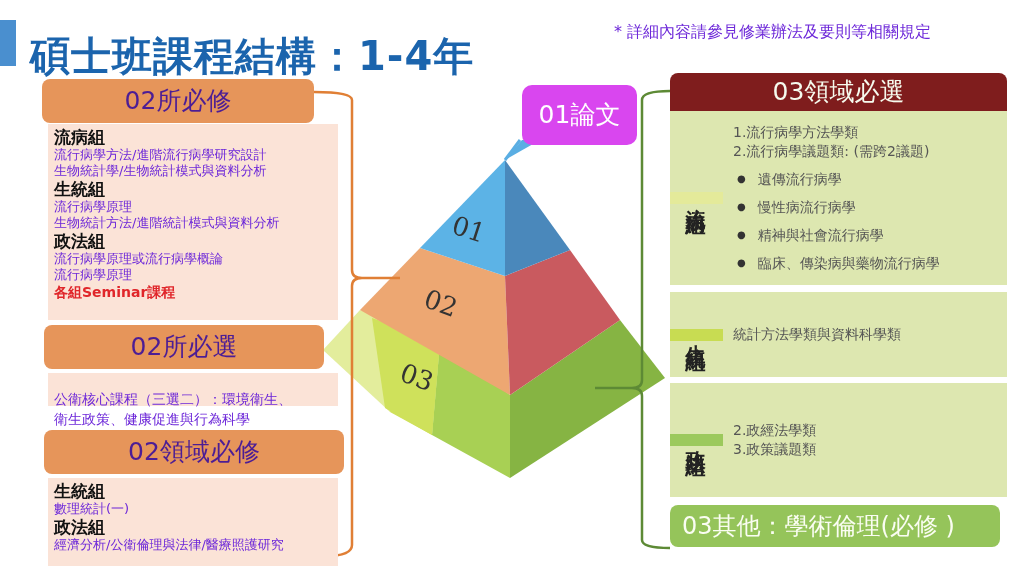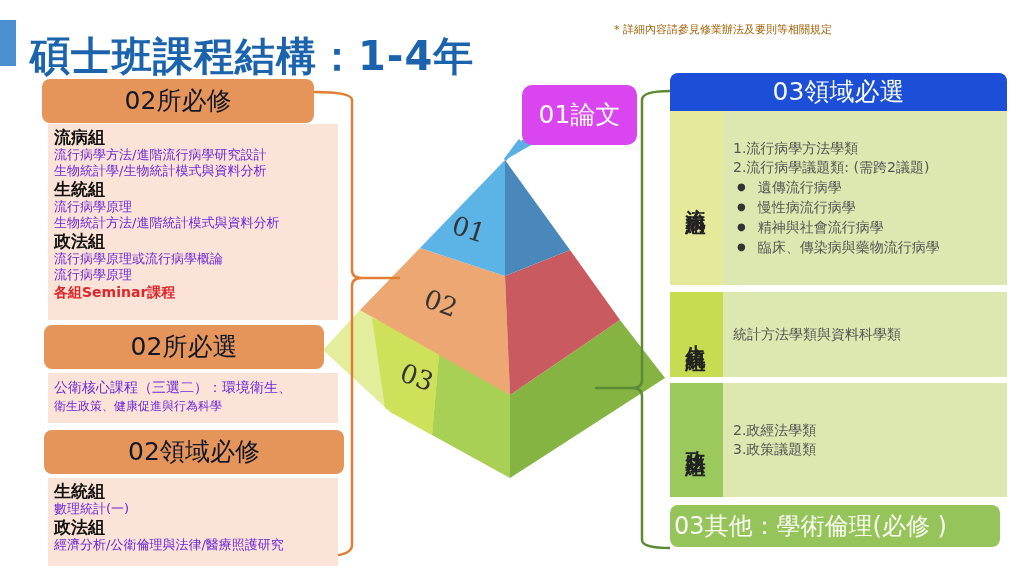--- a/index.html
+++ b/index.html
@@ -1,38 +1,38 @@
 <!DOCTYPE html>
 <html><head>
 <meta charset="utf-8">
 <style>
   * { box-sizing: border-box; margin: 0; padding: 0; }
   html, body { width: 1024px; height: 575px; background: #ffffff; overflow: hidden; }
   body { position: relative; font-family: "DejaVu Sans", "Liberation Sans", sans-serif; }
 
   .title-bar { position: absolute; left: 0; top: 20px; width: 16px; height: 46px; background: #4a8fcf; }
   .title { position: absolute; left: 30px; top: 28px; font-size: 40px; font-weight: bold; color: #1b64ad; letter-spacing: 1px; line-height: 56px; white-space: nowrap; }
-  .note { position: absolute; left: 614px; top: 22px; font-size: 11px; color: #a16207; white-space: nowrap; }
+  .note { position: absolute; left: 614px; top: 22px; font-size: 16px; color: #6d28d9; white-space: nowrap; }
 
-  .o-head { position: absolute; left: 42px; width: 272px; height: 44px; background: #e6955a; border-radius: 8px; color: #0f172a; font-size: 25px; text-align: center; line-height: 44px; }
+  .o-head { position: absolute; left: 42px; width: 272px; height: 44px; background: #e6955a; border-radius: 8px; color: #4c1d95; font-size: 25px; text-align: center; line-height: 44px; }
   .o-body { position: absolute; left: 48px; width: 290px; background: #fbe3d7; padding: 3px 8px 3px 6px; }
   .grp { font-size: 17px; font-weight: bold; color: #111; line-height: 20px; }
   .ln { font-size: 13px; color: #6d28d9; line-height: 16px; white-space: nowrap; }
   .red { font-size: 14px; color: #e0262a; font-weight: bold; line-height: 18px; }
 
   .bubble { position: absolute; left: 522px; top: 85px; width: 115px; height: 60px; background: #d946ef; border-radius: 10px; color: #fff; font-size: 25px; line-height: 60px; text-align: center; }
 
-  .g-head { position: absolute; left: 670px; top: 73px; width: 337px; height: 38px; background: #1d4ed8; border-radius: 8px 8px 0 0; color: #f6fbee; font-size: 25px; text-align: center; line-height: 38px; }
-  .g-row { position: absolute; left: 670px; width: 337px; background: #dde7b0; display: flex; }
+  .g-head { position: absolute; left: 670px; top: 73px; width: 337px; height: 38px; background: #7f1d1d; border-radius: 8px 8px 0 0; color: #f6fbee; font-size: 25px; text-align: center; line-height: 38px; }
+  .g-row { position: absolute; left: 670px; width: 337px; background: #dde7b0; display: flex; align-items: center; }
   .g-lab { width: 53px; display: flex; align-items: center; justify-content: center; font-size: 20px; font-weight: bold; color: #222; writing-mode: vertical-rl; letter-spacing: 4px; }
   .g-txt { flex: 1; padding-left: 10px; display: flex; flex-direction: column; justify-content: center; }
   .g-ln { font-size: 14px; color: #555; line-height: 19px; white-space: nowrap; }
-  .g-bul { font-size: 14px; color: #555; line-height: 20px; white-space: nowrap; padding-left: 4px; }
+  .g-bul { font-size: 14px; color: #555; line-height: 20px; white-space: nowrap; padding-left: 4px; margin-top: 8px; }
   .g-bul::before { content: "\25CF"; color: #333; font-size: 10px; margin-right: 12px; vertical-align: 2px; }
-  .g-other { position: absolute; left: 670px; top: 505px; width: 330px; height: 42px; background: #95c45a; border-radius: 8px; color: #fafdf2; font-size: 24px; line-height: 42px; padding-left: 4px; white-space: nowrap; }
+  .g-other { position: absolute; left: 670px; top: 505px; width: 330px; height: 42px; background: #95c45a; border-radius: 8px; color: #fafdf2; font-size: 24px; line-height: 42px; padding-left: 12px; white-space: nowrap; }
 
   svg.pyr { position: absolute; left: 0; top: 0; }
   .plabel { font-family: "DejaVu Serif", "Liberation Serif", serif; font-size: 26px; fill: #333; }
 </style>
 </head>
 <body>
 
 <div class="title-bar"></div>
 <div class="title">碩士班課程結構：1-4年</div>
 <div class="note">* 詳細內容請參見修業辦法及要則等相關規定</div>
@@ -74,23 +74,23 @@
   <div class="grp">生統組</div>
   <div class="ln">流行病學原理</div>
   <div class="ln">生物統計方法/進階統計模式與資料分析</div>
   <div class="grp">政法組</div>
   <div class="ln">流行病學原理或流行病學概論</div>
   <div class="ln">流行病學原理</div>
   <div class="red">各組Seminar課程</div>
 </div>
 
 <div class="o-head" style="top:325px; left:44px; width:280px;">02所必選</div>
-<div class="o-body" style="top:373px; height:50px; padding-top:4px;">
+<div class="o-body" style="top:373px; height:33px; padding-top:16px;">
   <div class="ln" style="font-size:14px;line-height:20px;">公衛核心課程（三選二）：環境衛生、</div>
-  <div class="ln" style="font-size:12px;line-height:20px;font-family:Liberation Mono, monospace;">衛生政策、健康促進與行為科學</div>
+  <div class="ln" style="font-size:14px;line-height:20px;">衛生政策、健康促進與行為科學</div>
 </div>
 
 <div class="o-head" style="top:430px; left:44px; width:300px;">02領域必修</div>
 <div class="o-body" style="top:478px; height:88px;">
   <div class="grp">生統組</div>
   <div class="ln">數理統計(一)</div>
   <div class="grp">政法組</div>
   <div class="ln">經濟分析/公衛倫理與法律/醫療照護研究</div>
 </div>
 

